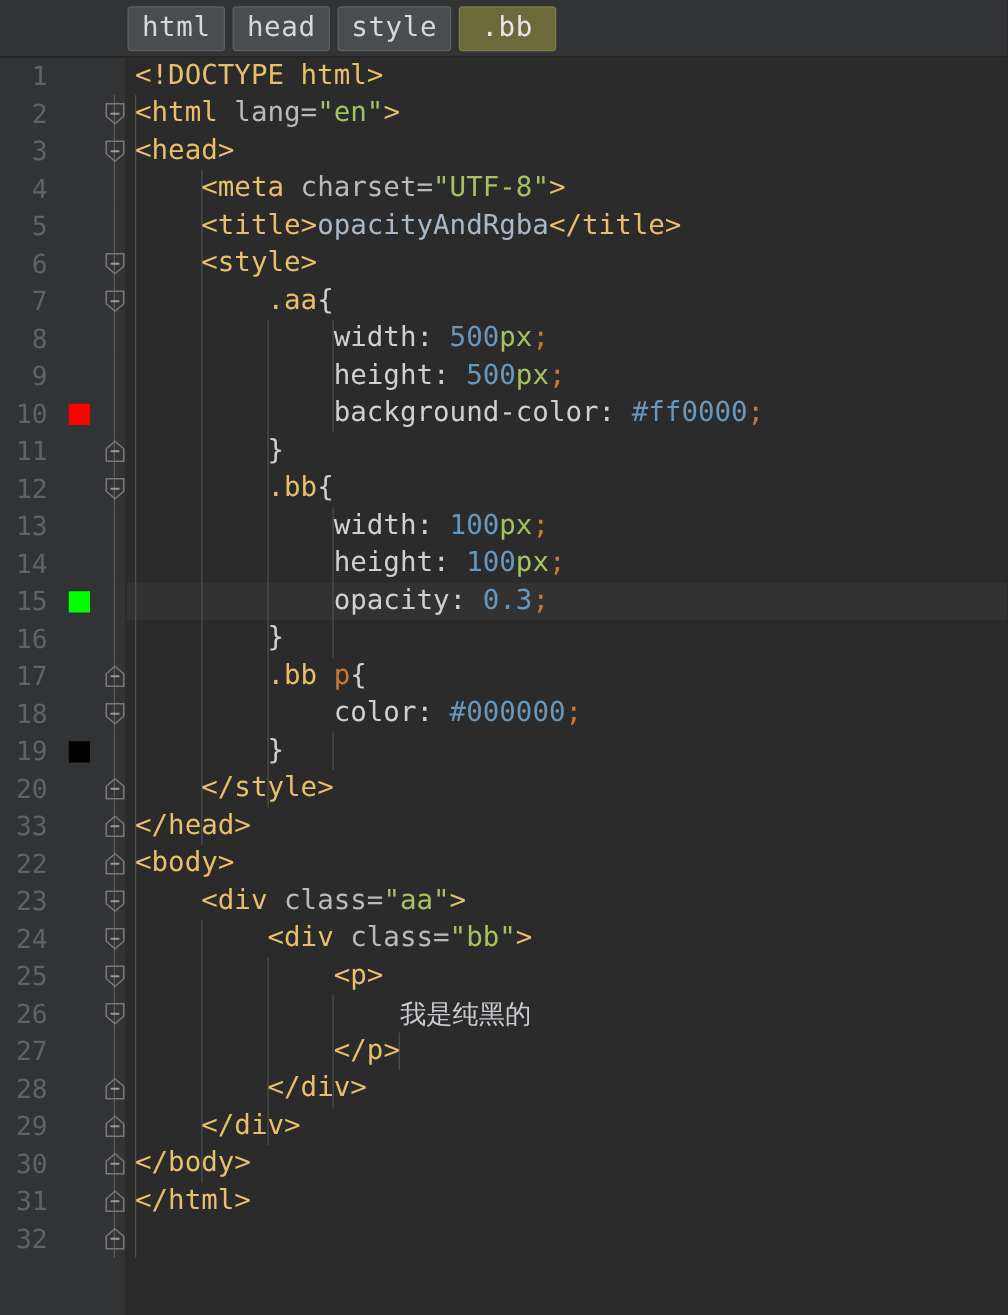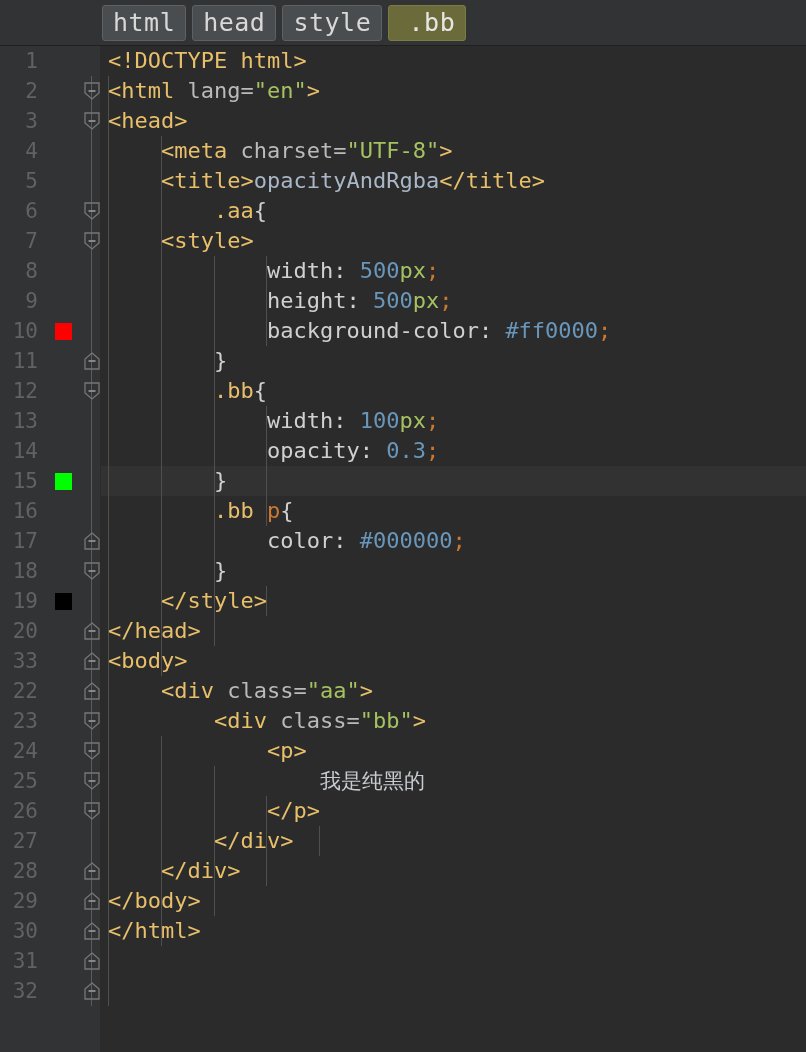--- a/index.html
+++ b/index.html
@@ -20,26 +20,26 @@
     align-items:center;
     padding-left:102px;
     gap:6px;
   }
   .crumb{
     height:36px;
     min-width:78px;
     padding:0 10px;
     display:flex;
     align-items:center;
-    justify-content:flex-end;
+    justify-content:center;
     background:#4a4d4f;
     border:1px solid #5e6163;
     border-radius:3px;
     color:#d8d8d8;
-    font-size:25px;
+    font-size:22px;
     letter-spacing:0.5px;
     font-family:"DejaVu Sans Mono", monospace;
   }
   .crumb.active{
     background:#6b6a3a;
     border-color:#7d7c45;
     color:#e6e6e6;
   }
 
   
@@ -416,28 +416,29 @@
       <div class="iguide" style="left: 165.4px; top: 540px; height: 30px;"></div>
       <div class="iguide" style="left: 59.8px; top: 690px; height: 210px;"></div>
       <div class="iguide" style="left: 112.6px; top: 720px; height: 150px;"></div>
       <div class="iguide" style="left: 165.4px; top: 750px; height: 90px;"></div>
       <div class="iguide" style="left: 218.2px; top: 780px; height: 30px;"></div>
       <div class="row"><span class="tag">&lt;!DOCTYPE html&gt;</span></div>
       <div class="row"><span class="tag">&lt;html</span> <span class="attr">lang</span><span class="attr">=</span><span class="attrval">"en"</span><span class="tag">&gt;</span></div>
       <div class="row"><span class="tag">&lt;head</span><span class="tag">&gt;</span></div>
       <div class="row">    <span class="tag">&lt;meta</span> <span class="attr">charset</span><span class="attr">=</span><span class="attrval">"UTF-8"</span><span class="tag">&gt;</span></div>
       <div class="row">    <span class="tag">&lt;title&gt;</span><span class="text">opacityAndRgba</span><span class="tag">&lt;/title&gt;</span></div>
+      <div class="row">    <span class="tag">&lt;style</span><span class="tag">&gt;</span></div>
       <div class="row">        <span class="sel">.aa</span><span class="brace">{</span></div>
-      <div class="row">    <span class="tag">&lt;style</span><span class="tag">&gt;</span></div>
       <div class="row">            <span class="prop">width</span><span class="prop">:</span> <span class="num">500</span><span class="unit">px</span><span class="punct">;</span></div>
       <div class="row">            <span class="prop">height</span><span class="prop">:</span> <span class="num">500</span><span class="unit">px</span><span class="punct">;</span></div>
       <div class="row">            <span class="prop">background-color</span><span class="prop">:</span> <span class="hex">#ff0000</span><span class="punct">;</span></div>
       <div class="row">        <span class="brace">}</span></div>
       <div class="row">        <span class="sel">.bb</span><span class="brace">{</span></div>
       <div class="row">            <span class="prop">width</span><span class="prop">:</span> <span class="num">100</span><span class="unit">px</span><span class="punct">;</span></div>
+      <div class="row">            <span class="prop">height</span><span class="prop">:</span> <span class="num">100</span><span class="unit">px</span><span class="punct">;</span></div>
       <div class="row">            <span class="prop">opacity</span><span class="prop">:</span> <span class="num">0.3</span><span class="punct">;</span></div>
       <div class="row">        <span class="brace">}</span></div>
       <div class="row">        <span class="sel">.bb</span> <span class="selp">p</span><span class="brace">{</span></div>
       <div class="row">            <span class="prop">color</span><span class="prop">:</span> <span class="hex">#000000</span><span class="punct">;</span></div>
       <div class="row">        <span class="brace">}</span></div>
       <div class="row">    <span class="tag">&lt;/style</span><span class="tag">&gt;</span></div>
       <div class="row"><span class="tag">&lt;/head</span><span class="tag">&gt;</span></div>
       <div class="row"><span class="tag">&lt;body</span><span class="tag">&gt;</span></div>
       <div class="row">    <span class="tag">&lt;div</span> <span class="attr">class</span><span class="attr">=</span><span class="attrval">"aa"</span><span class="tag">&gt;</span></div>
       <div class="row">        <span class="tag">&lt;div</span> <span class="attr">class</span><span class="attr">=</span><span class="attrval">"bb"</span><span class="tag">&gt;</span></div>

